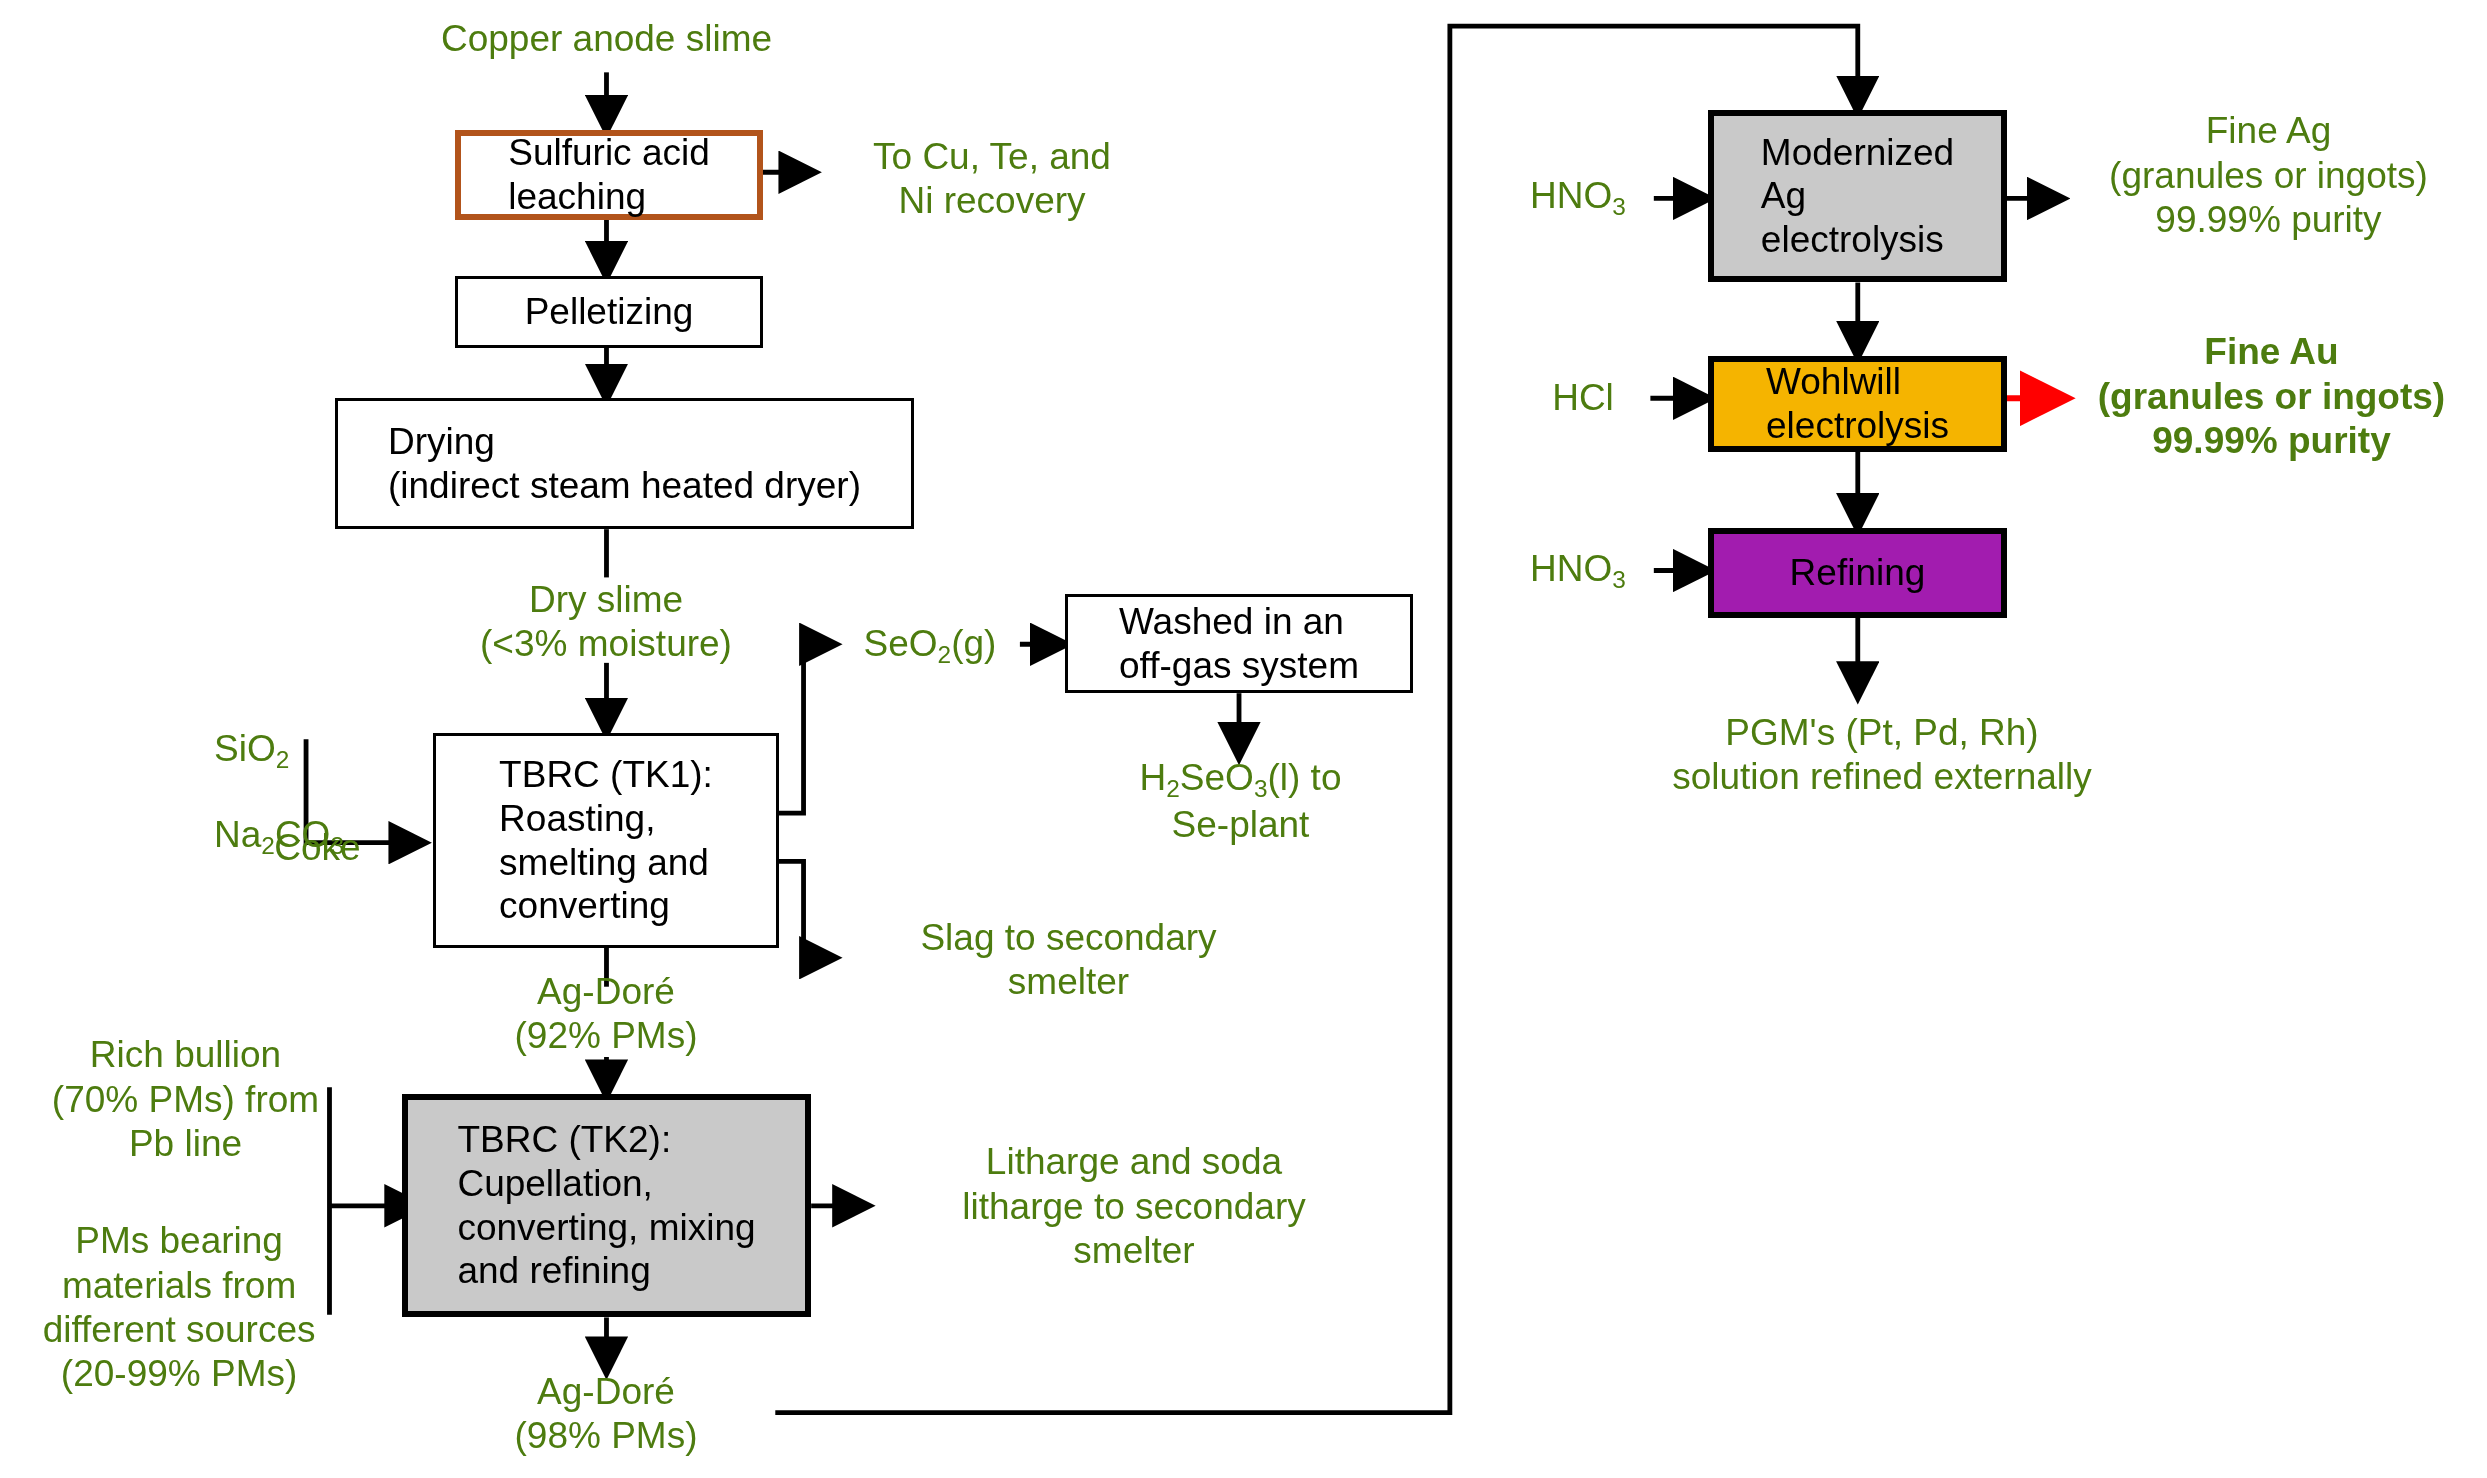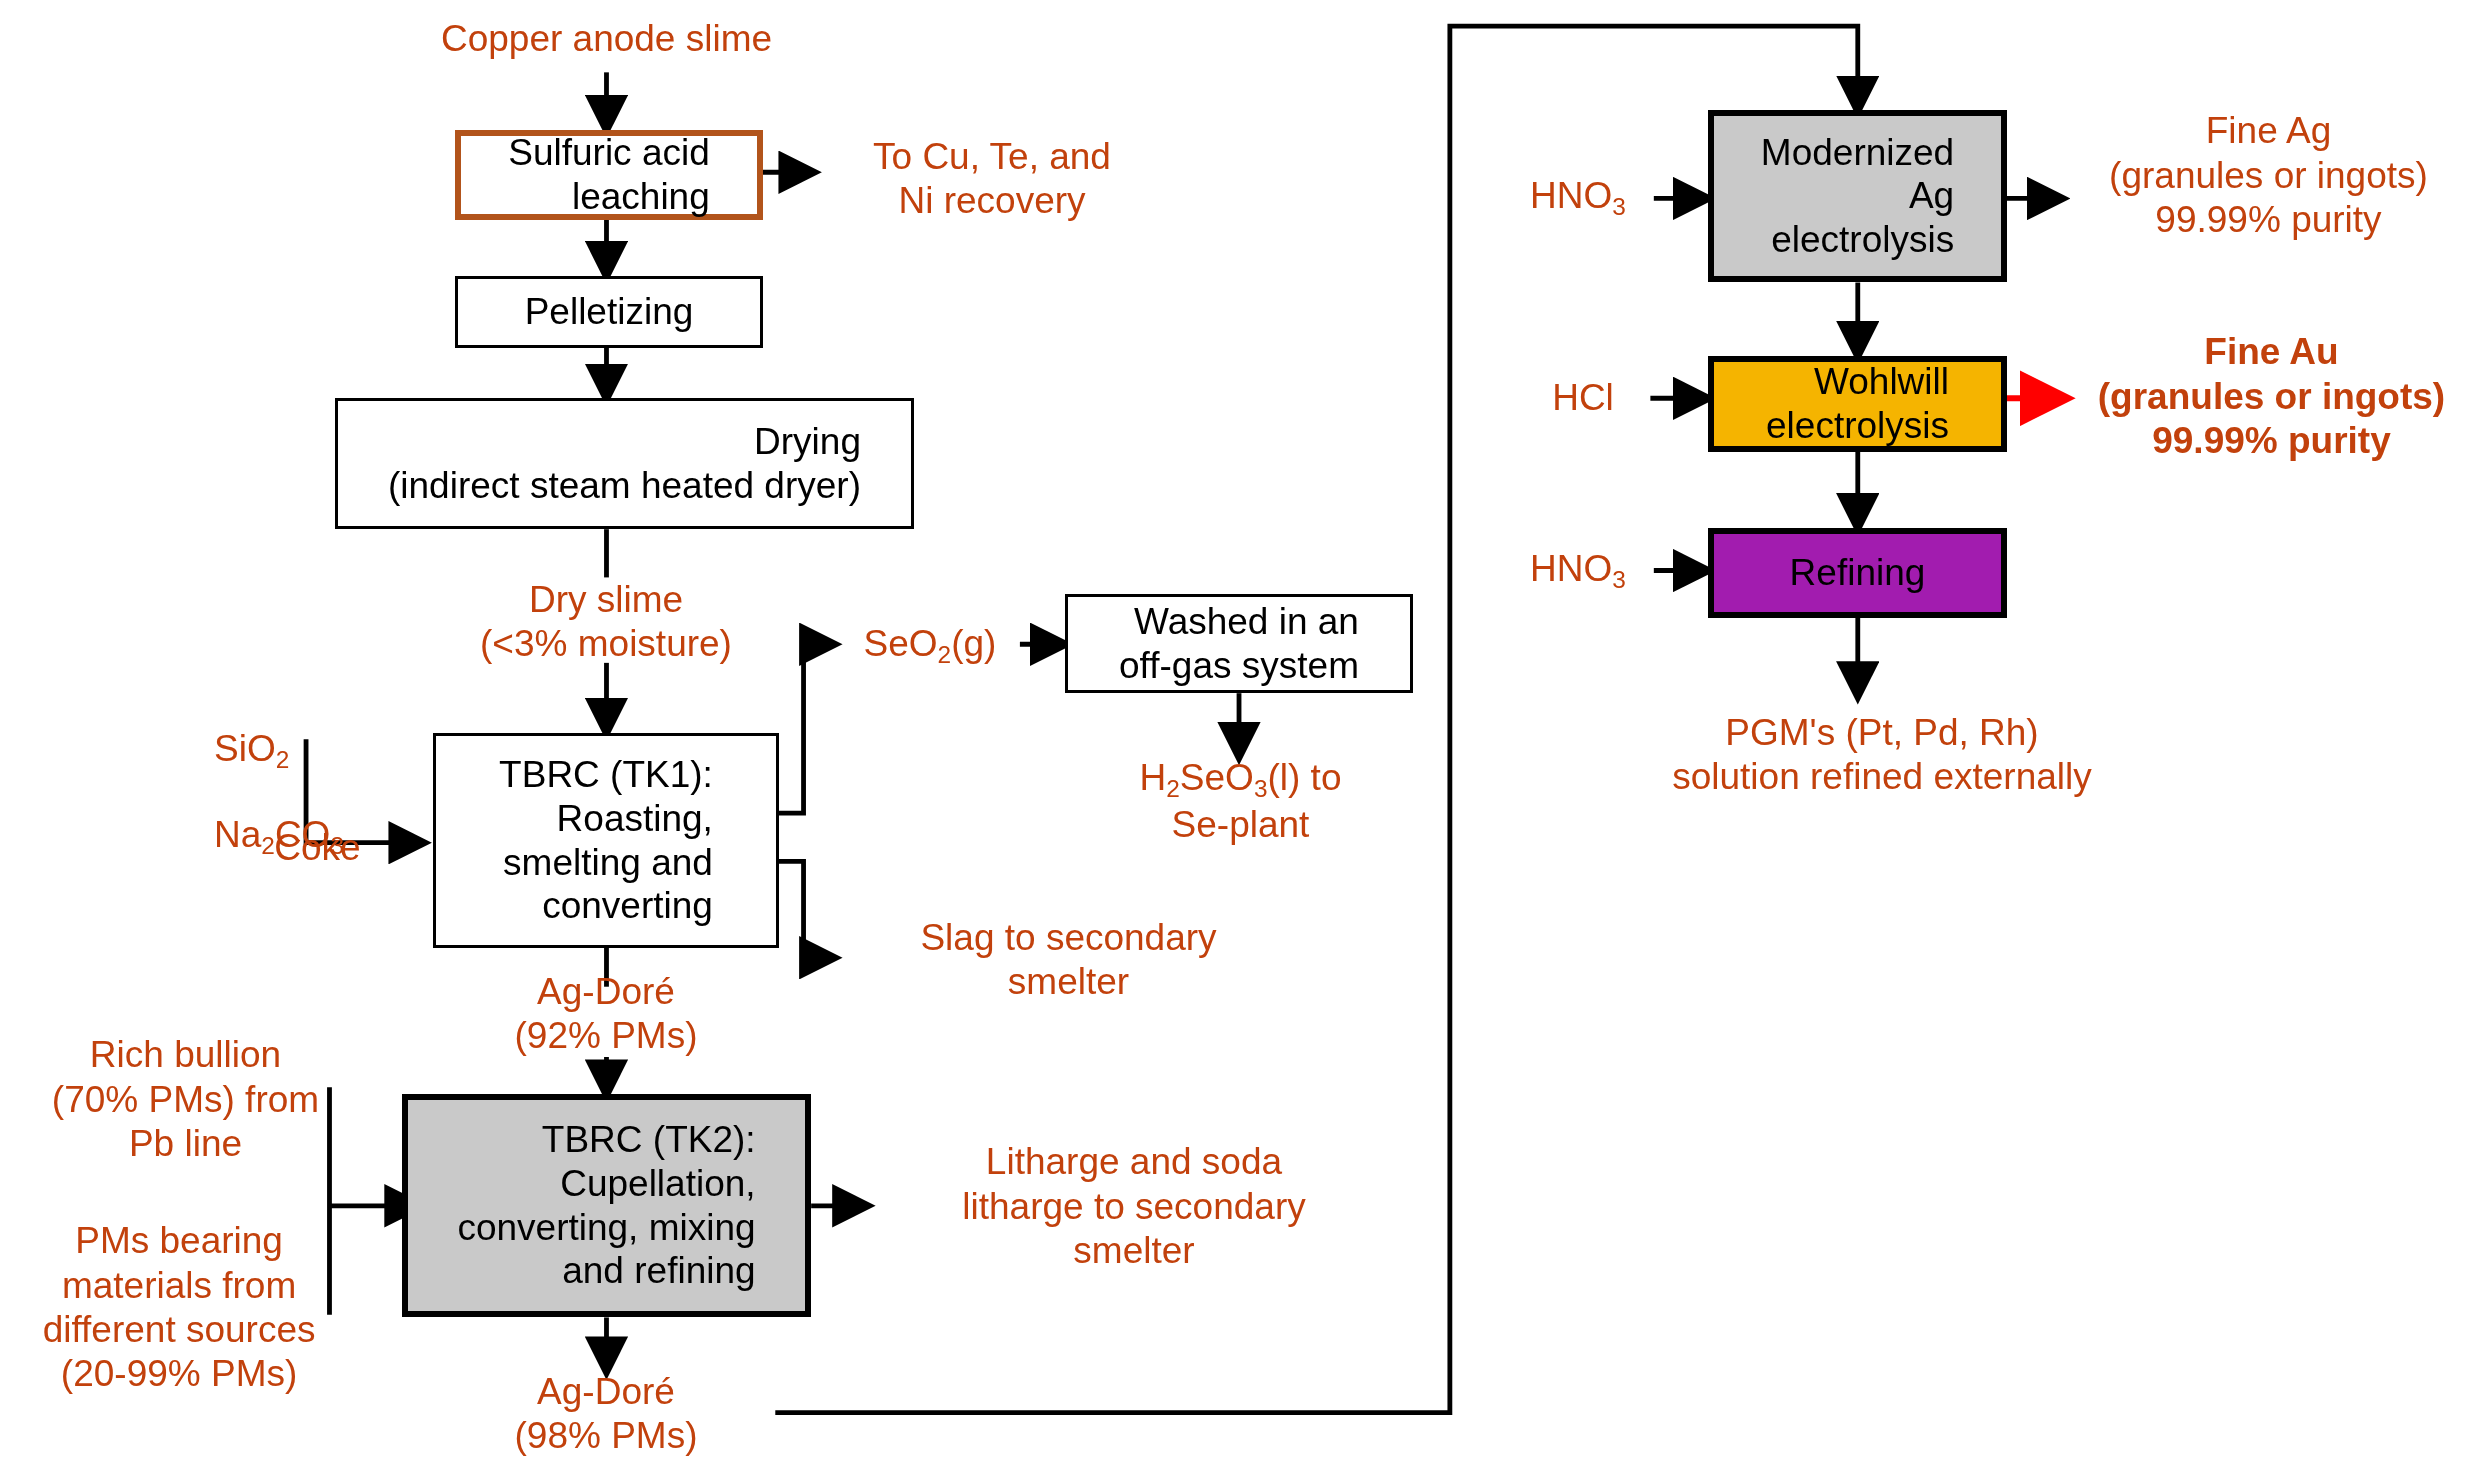--- a/index.html
+++ b/index.html
@@ -8,33 +8,33 @@
     width:2487px;height:1478px;overflow:hidden;
     font-family:"Liberation Sans","DejaVu Sans",sans-serif;
     color:#000000;
   }
   #canvas{position:relative;width:2487px;height:1478px;background:#fff;}
   svg#wires{position:absolute;left:0;top:0;width:2487px;height:1478px;}
 
   .node{
     position:absolute;box-sizing:border-box;
     display:flex;align-items:center;justify-content:center;
-    text-align:right;line-height:1.18;
+    text-align:left;line-height:1.18;
     background:#ffffff;border:3.4px solid #000000;
     font-size:37px;
   }
   .node.orange{border-color:#b2541b;border-width:6.2px;}
   .node.grey{background:#c9c9c9;border-width:6.2px;}
   .node.gold{background:#f5b400;border-width:6.2px;}
   .node.blue{background:#a21caf;border-width:6.2px;}
 
   .lbl{
     position:absolute;box-sizing:border-box;
     text-align:center;line-height:1.2;
-    font-size:37px;color:#c2410c;
+    font-size:37px;color:#4d7c0f;
     display:flex;align-items:center;justify-content:center;
   }
   .lbl.left{justify-content:flex-start;text-align:left;}
   .lbl.bold{font-weight:bold;}
   sub{font-size:0.66em;vertical-align:-0.28em;}
 </style>
 </head>
 <body>
 
 <div id="canvas">

